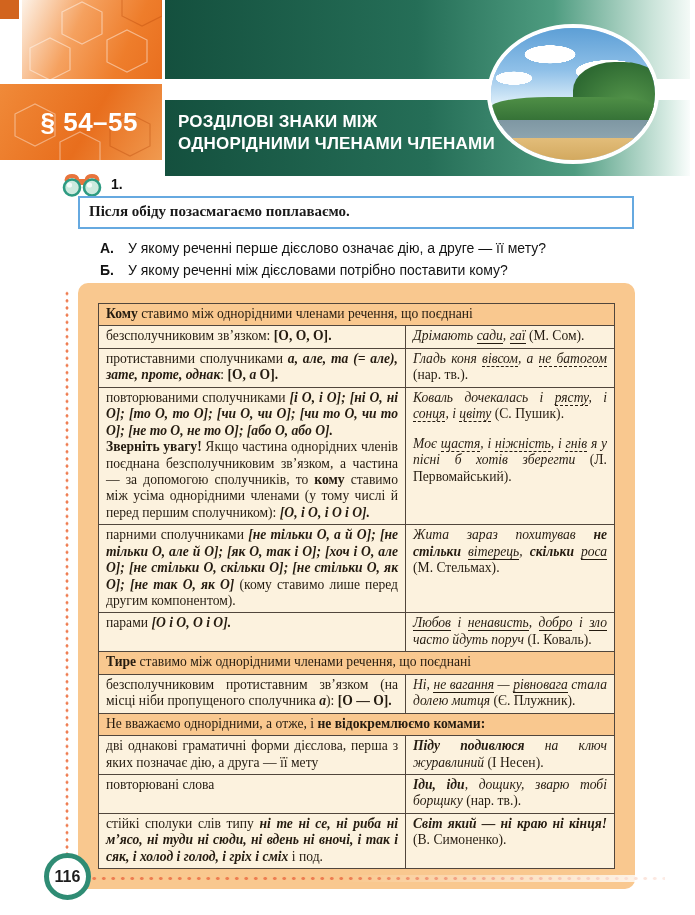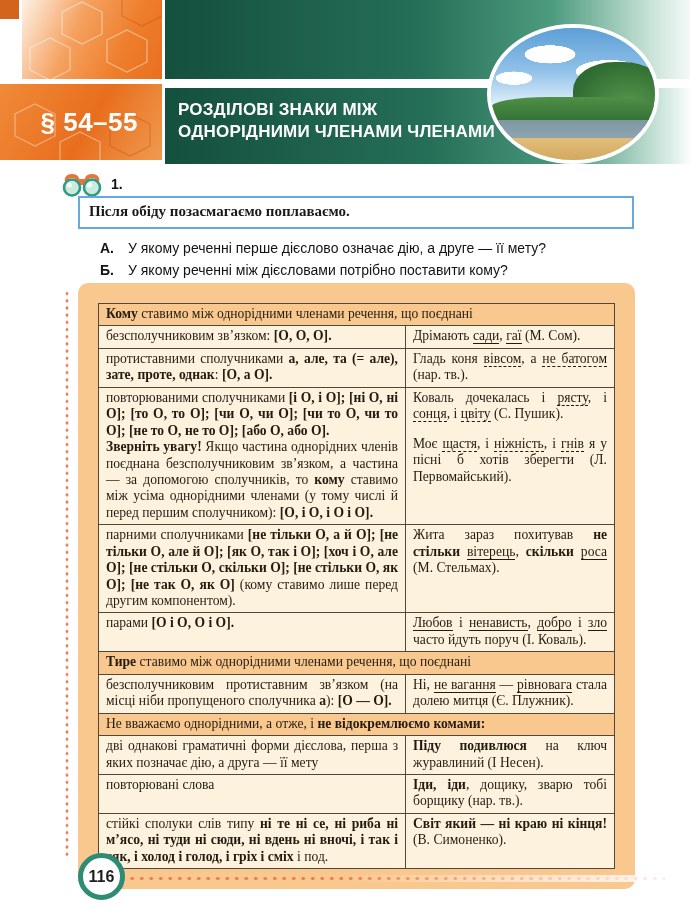--- a/index.html
+++ b/index.html
@@ -11,21 +11,21 @@
   .orange-top{position:absolute;left:22px;top:0;width:140px;height:79px;overflow:hidden;
       background:linear-gradient(115deg,#fdf2e7 0%,#f5a15f 38%,#ee7d2b 72%,#e96f1f 100%);}
   .orange-bottom{position:absolute;left:0;top:84px;width:162px;height:76px;overflow:hidden;
       background:linear-gradient(120deg,#f08a39 0%,#e86e1d 55%,#f09a50 100%);
       display:flex;align-items:center;justify-content:flex-end;box-sizing:border-box;padding-right:24px;}
   .hexes{position:absolute;inset:0;width:100%;height:100%;}
   .section-num{position:relative;color:#fff;font-weight:bold;font-size:26px;letter-spacing:.5px;}
 
   .teal-top{position:absolute;left:165px;top:0;width:525px;height:79px;
       background:linear-gradient(to right,#14503e 0%,#256e57 48%,#4e9c80 74%,#cbe4da 93%,#f4faf7 100%);}
-  .teal-bottom{position:absolute;left:165px;top:88px;width:525px;height:76px;box-sizing:border-box;
+  .teal-bottom{position:absolute;left:165px;top:100px;width:525px;height:76px;box-sizing:border-box;
       background:linear-gradient(to right,#14503e 0%,#256e57 50%,#4e9c80 78%,#d8ece4 96%,#fafdfc 100%);}
   .page-title{padding:11px 0 0 13px;color:#fff;font-weight:bold;font-size:17px;line-height:1.3;letter-spacing:.2px;}
 
   .photo{position:absolute;left:487px;top:24px;width:172px;height:140px;border:4px solid #fff;
       border-radius:50%;overflow:hidden;box-sizing:border-box;background:#9cc3e5;z-index:2;}
   .photo div{position:absolute;}
   .ph-sky{inset:0;background:linear-gradient(to bottom,#5d9fd6 0%,#8fc0e8 32%,#d6eaf8 55%,#eaf4fb 62%);}
   .ph-clouds{inset:0;background:
       radial-gradient(ellipse 42px 15px at 36% 20%,#ffffff 60%,rgba(255,255,255,0) 61%),
       radial-gradient(ellipse 55px 19px at 72% 33%,#ffffff 60%,rgba(255,255,255,0) 61%),
@@ -51,35 +51,35 @@
   
   .rules-wrap{position:absolute;left:78px;top:283px;width:557px;background:#f9c88f;
       border-radius:10px;padding:20px;box-sizing:border-box;}
   table.rules{width:100%;border-collapse:collapse;font-family:"Liberation Serif",serif;
       font-size:13.6px;line-height:1.21;color:#241b10;}
   table.rules td{border:1px solid #51463c;padding:2px 7px 3px;vertical-align:top;text-align:justify;}
   td.span-cell{background:#f9c88f;text-align:left;}
   td.cell-l{width:59.5%;background:#fcf2de;}
   td.cell-r{background:#fcf2de;}
   .b{font-weight:bold;}
-  .i{}
+  .i{font-style:italic;}
   .u-s{border-bottom:1.4px solid #241b10;}
   .u-d{border-bottom:1.4px dashed #241b10;}
   .para-gap{margin-top:13px;}
 
   
   .dotted-v{position:absolute;left:64px;top:290px;width:6px;height:566px;
       background-image:radial-gradient(circle,#ee7c50 1.3px,rgba(238,124,80,0) 1.7px);
       background-size:6px 7.2px;background-position:center top;}
   .dotted-h{position:absolute;left:80px;top:875px;width:585px;height:7px;
       background-image:radial-gradient(circle,#ee7c50 1.5px,rgba(238,124,80,0) 1.9px);
       background-size:9.5px 7px;}
   .dotted-h::after{content:"";position:absolute;inset:0;
       background:linear-gradient(to right,rgba(255,255,255,0) 45%,rgba(255,255,255,.85) 100%);}
-  .page-circle{position:absolute;left:78px;top:853px;width:47px;height:47px;border:5px solid #2f8c74;
+  .page-circle{position:absolute;left:44px;top:853px;width:47px;height:47px;border:5px solid #2f8c74;
       border-radius:50%;background:#fff;display:flex;align-items:center;justify-content:center;
       font-size:16px;font-weight:bold;color:#1d1d1d;box-sizing:border-box;z-index:3;}
 </style>
 </head>
 <body>
 
 <div class="page">
 
   <div>
     <div class="hdr-corner"></div>

